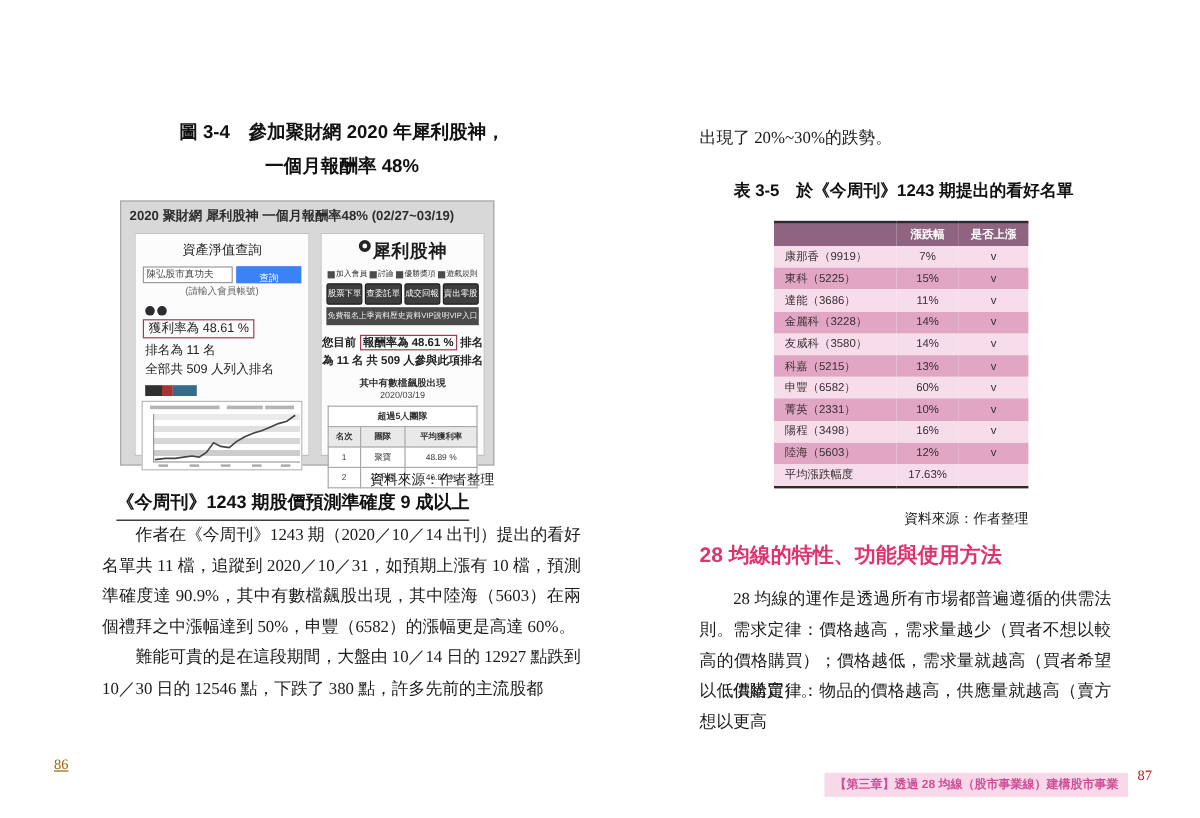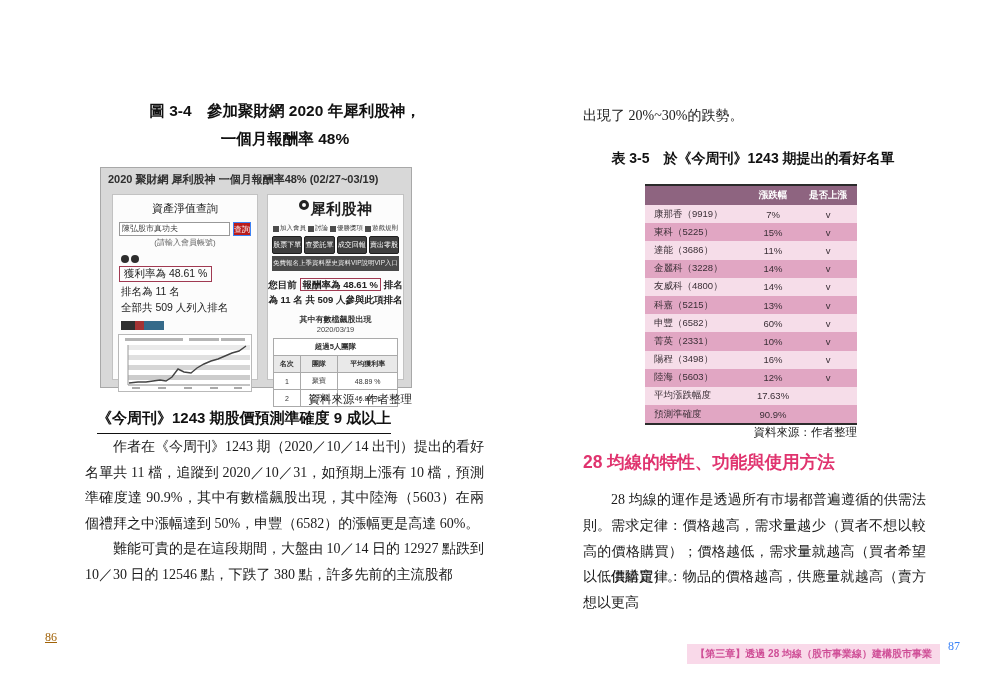--- a/index.html
+++ b/index.html
@@ -11,21 +11,21 @@
   
   .fig-title { left:85px; top:97px; width:400px; text-align:center; font-family:"Liberation Sans",sans-serif; font-weight:bold; font-size:15.5px; line-height:28px; color:#111; }
 
   .shot { left:100px; top:167px; width:312px; height:221px; background:#d8d8d8; border:1px solid #a8a8a8; font-family:"Liberation Sans",sans-serif; }
   .shot-header { padding:4px 0 0 7px; font-size:11px; font-weight:bold; color:#2e2e2e; }
   .panel { position:absolute; background:#fcfcfc; border:1px solid #c2c2c2; top:26px; height:186px; }
   .lp { left:11px; width:146px; font-size:10px; }
   .lp-title { text-align:center; font-weight:normal; font-size:11px; margin-top:6px; color:#222; }
   .lp-input-row { display:flex; margin:6px 6px 1px 6px; }
   .lp-input { flex:1; border:1px solid #999; background:#fff; font-size:8px; height:14px; padding:0 2px; color:#444; font-family:"Liberation Sans",sans-serif; }
-  .lp-btn { background:#b91c1c; color:#fff; border:1px solid #3b82f6; font-size:8px; margin-left:3px; padding:0 0; height:14px; line-height:13px; }
+  .lp-btn { background:#3b82f6; color:#fff; border:3px solid #3b82f6; font-size:8px; margin-left:3px; padding:0 16px; height:14px; line-height:13px; }
   .lp-hint { text-align:center; font-size:8px; color:#666; }
   .lp-crowns { margin:7px 0 2px 8px; display:flex; gap:2px; }
   .crown { width:8px; height:8px; border-radius:50%; background:#2d2d2d; }
   .lp-profit { display:inline-block; border:1.5px solid #a03a52; padding:0 4px; margin:1px 0 1px 6px; font-size:10.5px; color:#222; }
   .lp-line { margin:2px 0 0 8px; font-size:10.5px; color:#222; }
   .lp-badge { display:flex; margin:6px 0 4px 8px; height:9px; }
   .chip1 { width:14px; background:#2f2f2f; }
   .chip2 { width:9px;  background:#a43333; }
   .chip3 { width:20px; background:#356a8a; }
   .lp-chart { margin:2px 5px 0 5px; background:#fff; border:1px solid #b9b9b9; height:58px; position:relative; }
@@ -76,21 +76,21 @@
   .t35 tbody tr:nth-child(even) td { background:#e1a6c3; }
 
   .src-right { left:645px; top:425px; width:212px; text-align:right; font-family:"Liberation Sans",sans-serif; font-size:11.5px; color:#222; }
   .sec-head-right { left:583px; top:450px; font-family:"Liberation Sans",sans-serif; font-weight:bold; font-size:17.5px; color:#e0336e; }
   .p-r1 { left:583px; top:487px; width:343px; }
   .p-r2 { left:583px; top:513px; width:343px; }
   .p-r3 { left:583px; top:564px; width:343px; }
 
   .footer-right { right:40px; top:628px; display:flex; align-items:center; gap:8px; }
   .footer-chapter { background:#f9d9e9; color:#cf4f97; font-family:"Liberation Sans",sans-serif; font-weight:bold; font-size:10px; padding:3px 8px;margin-top:16px; }
-  .pagenum-right { font-size:12px; color:#3b82f6; }
+  .pagenum-right { font-size:12px; color:#b91c1c; }
 </style>
 </head>
 <body>
 
 <div class="abs fig-title">
   <div>圖 3-4　參加聚財網 2020 年犀利股神，</div>
   <div>一個月報酬率 48%</div>
 </div>
 
 <div class="abs shot">
@@ -243,21 +243,21 @@
         <td class="name">達能（3686）</td>
         <td class="chg">11%</td>
         <td class="up">v</td>
       </tr>
     <tr>
         <td class="name">金麗科（3228）</td>
         <td class="chg">14%</td>
         <td class="up">v</td>
       </tr>
     <tr>
-        <td class="name">友威科（4800）</td>
+        <td class="name">友威科（3580）</td>
         <td class="chg">14%</td>
         <td class="up">v</td>
       </tr>
     <tr>
         <td class="name">科嘉（5215）</td>
         <td class="chg">13%</td>
         <td class="up">v</td>
       </tr>
     <tr>
         <td class="name">申豐（6582）</td>
@@ -275,25 +275,20 @@
         <td class="up">v</td>
       </tr>
     <tr>
         <td class="name">陸海（5603）</td>
         <td class="chg">12%</td>
         <td class="up">v</td>
       </tr>
     <tr>
         <td class="name">平均漲跌幅度</td>
         <td class="chg">17.63%</td>
-        <td class="up"></td>
-      </tr>
-    <tr>
-        <td class="name">預測準確度</td>
-        <td class="chg">90.9%</td>
         <td class="up"></td>
       </tr>
   </tbody>
 </table>
 
 <div class="abs src-right">資料來源：作者整理</div>
 
 <div class="abs sec-head-right">28 均線的特性、功能與使用方法</div>
 
 <div class="abs para indent p-r1">28 均線的運作是透過所有市場都普遍遵循的供需法則。</div>

